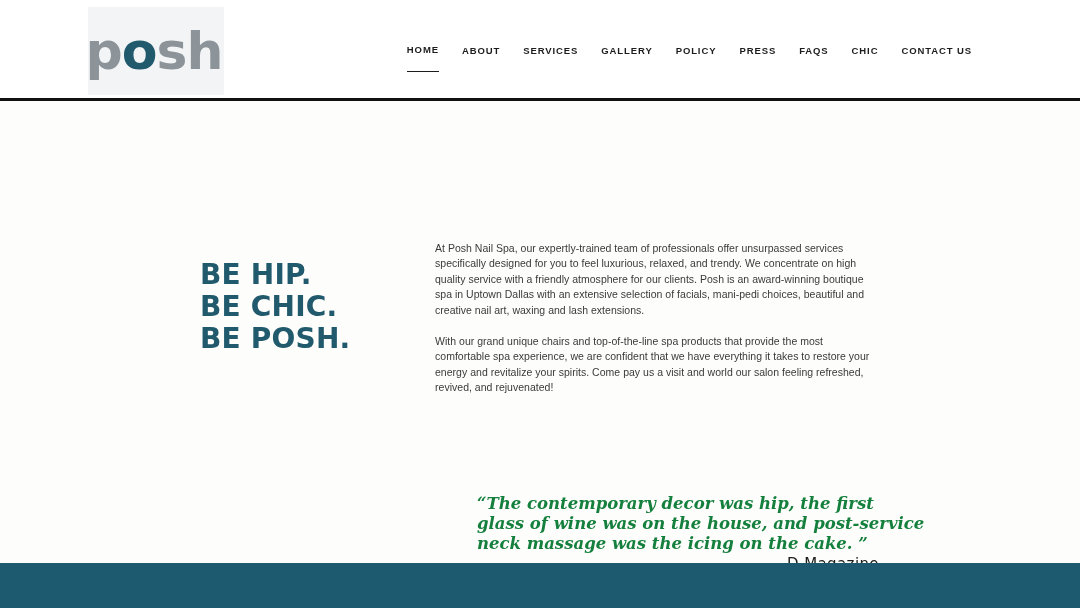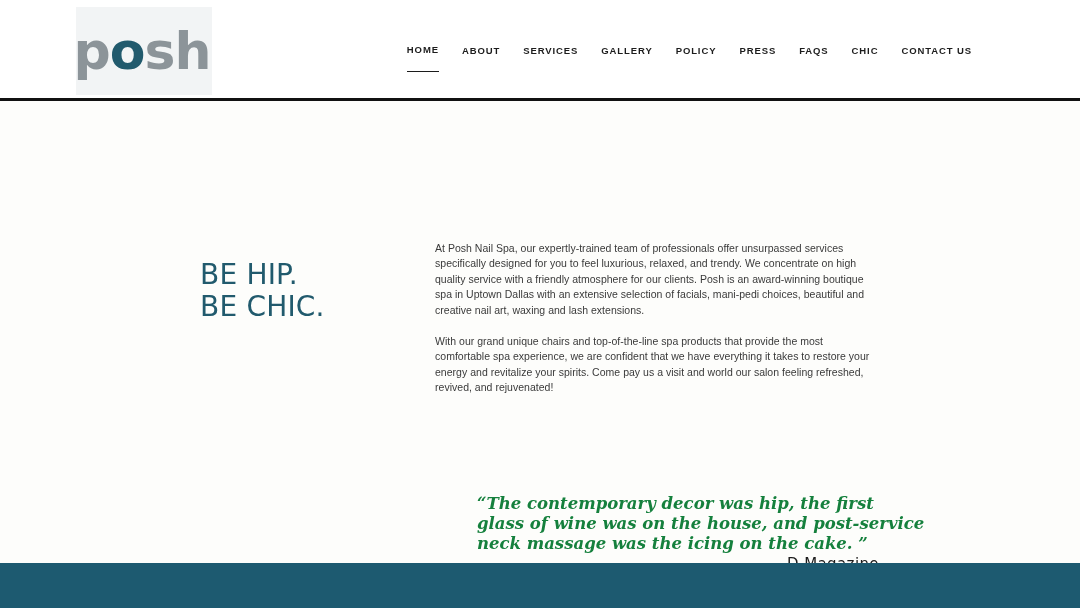--- a/index.html
+++ b/index.html
@@ -19,21 +19,21 @@
   .header {
     position: relative;
     width: 1080px;
     height: 101px;
     background: #ffffff;
     border-bottom: 3px solid #111111;
     box-sizing: border-box;
   }
   .logo-box {
     position: absolute;
-    left: 76px;
+    left: 88px;
     top: 7px;
     width: 136px;
     height: 88px;
     background: #f2f4f5;
     display: flex;
     align-items: center;
     justify-content: center;
   }
   .logo-text {
     font-family: "DejaVu Sans", sans-serif;
@@ -78,21 +78,21 @@
     height: 452px;
     background: #fdfdfb;
   }
 
   .headline {
     position: absolute;
     left: 200px;
     top: 158px;
     color: #215a6d;
     font-family: "DejaVu Sans", sans-serif;
-    font-weight: 400;
+    font-weight: 700;
     font-size: 28px;
     line-height: 32px;
     letter-spacing: 0.2px;
   }
   .headline div {
     white-space: nowrap;
   }
 
   .body-col {
     position: absolute;
@@ -217,20 +217,21 @@
     <a class="nav-item" href="#">CONTACT US</a>
   </nav>
 
 </div>
 
 <div class="main">
 
   <div class="headline">
     <div>BE HIP.</div>
     <div>BE CHIC.</div>
+    <div>BE POSH.</div>
   </div>
 
   <div class="body-col">
     <p>At Posh Nail Spa, our expertly-trained team of professionals offer unsurpassed services specifically designed for you to feel luxurious, relaxed, and trendy.  We concentrate on high quality service with a friendly atmosphere for our clients.  Posh is an award-winning boutique spa in Uptown Dallas with an extensive selection of facials, mani-pedi choices, beautiful and creative nail art, waxing and lash extensions.</p>
     <p>With our grand unique chairs and top-of-the-line spa products that provide the most comfortable spa experience, we are confident that we have everything it takes to restore your energy and revitalize your spirits.  Come pay us a visit and world our salon feeling refreshed, revived, and rejuvenated!</p>
   </div>
 
   <div class="quote">“The contemporary decor was hip, the first glass of wine was on the house, and post-service neck massage was the icing on the cake. ”</div>
   <div class="quote-attrib">— D Magazine</div>
 

